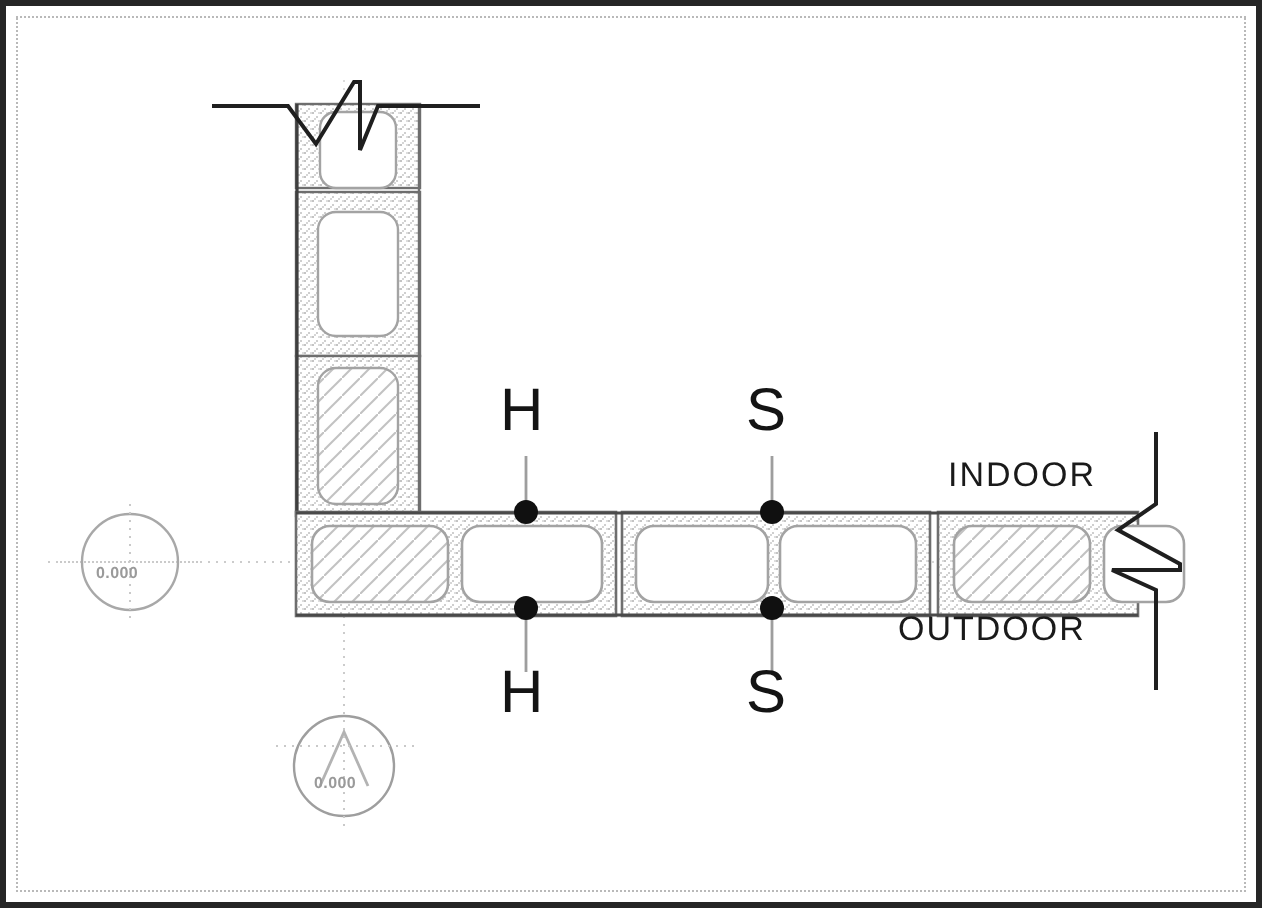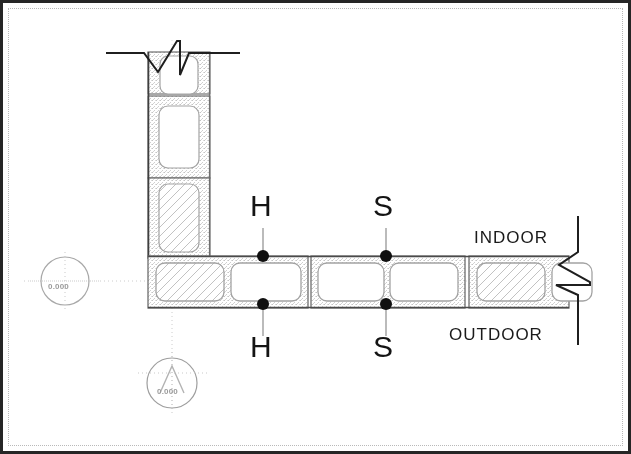--- a/index.html
+++ b/index.html
@@ -37,21 +37,21 @@
     width: 631px; height: 454px;
   }
   .lbl {
     position: absolute;
     font-family: "Liberation Sans", sans-serif;
     color: #1a1a1a;
     white-space: nowrap;
     letter-spacing: 1px;
   }
   .lbl-indoor  { left: 474px; top: 228px; font-size: 17px; text-align: center; }
-  .lbl-outdoor { left: 449px; top: 305px; font-size: 17px; margin-top: 20px; }
+  .lbl-outdoor { left: 449px; top: 305px; font-size: 17px; }
   .mark {
     position: absolute;
     font-family: "Liberation Sans", sans-serif;
     font-size: 30px;
     color: #141414;
     letter-spacing: 0;
   }
   .mark-h-top { left: 250px; top: 189px; }
   .mark-h-bot { left: 250px; top: 330px; }
   .mark-s-top { left: 373px; top: 189px; }

